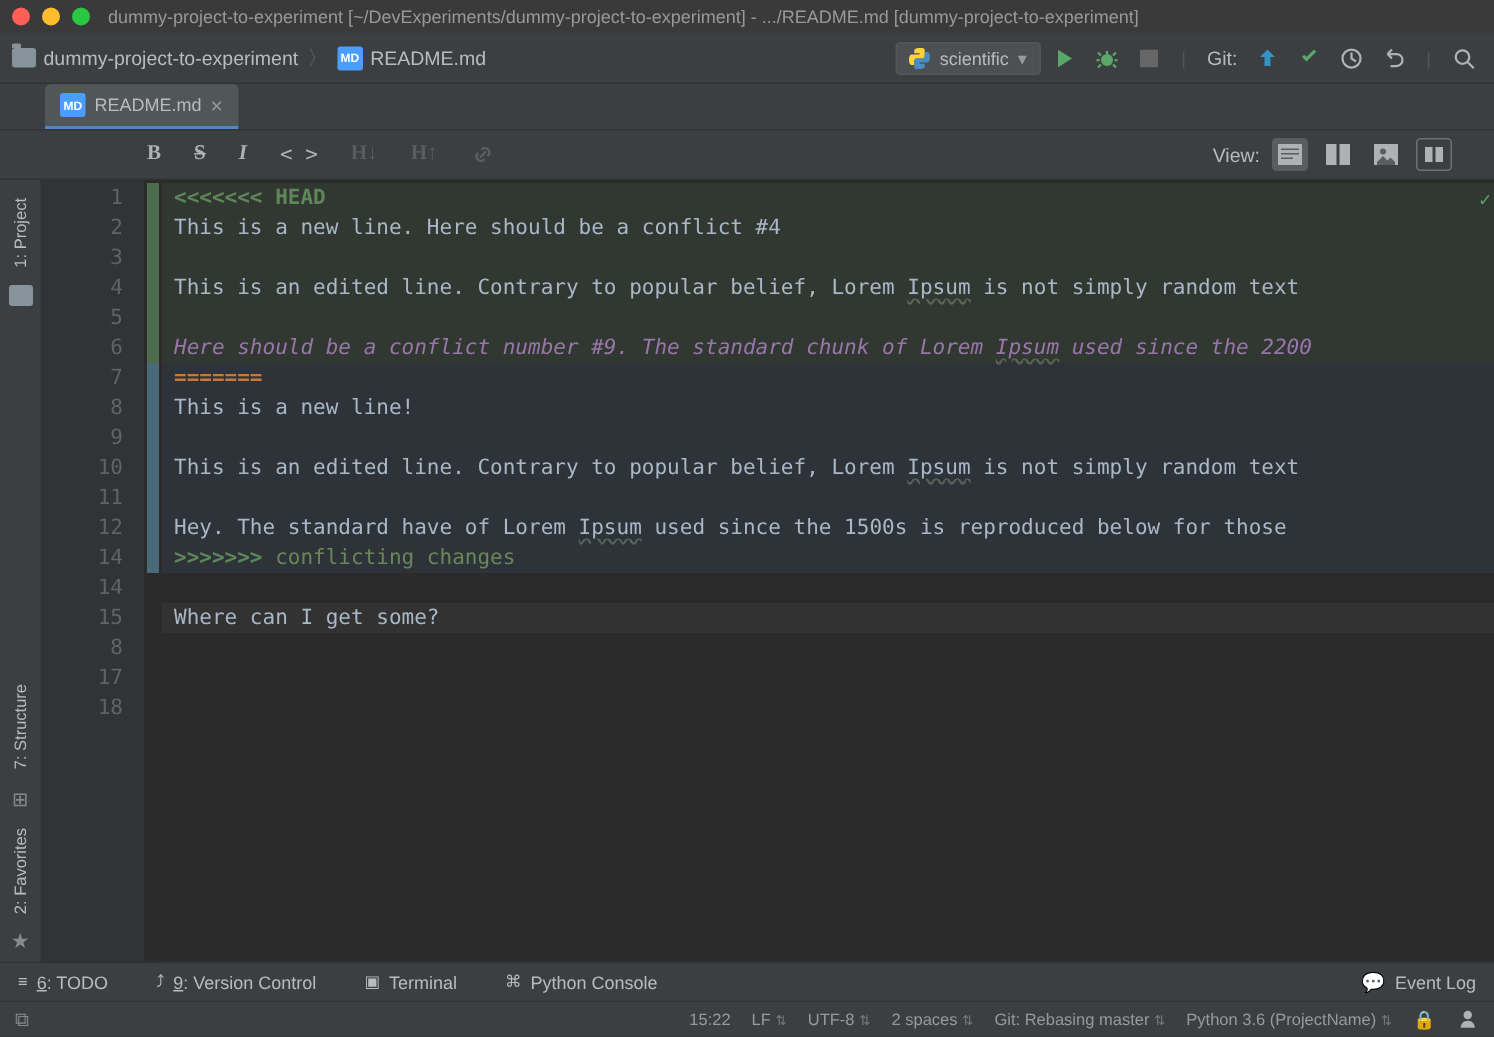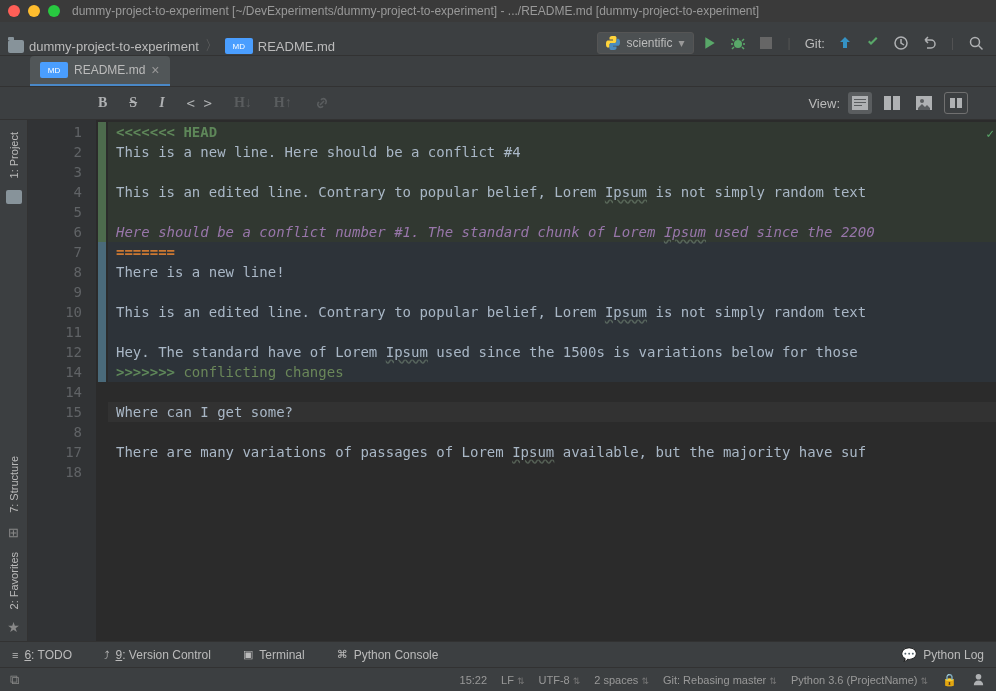--- a/index.html
+++ b/index.html
@@ -7,27 +7,27 @@
 
 
 .titlebar { height: 22px; background: #3a3a3a; display: flex; align-items: center; padding-left: 8px; font-size: 12px; color: #999; }
 .traffic { display: flex; gap: 8px; margin-right: 12px; }
 .traffic span { width: 12px; height: 12px; border-radius: 50%; }
 .tr-close { background: #ff5f57; }
 .tr-min { background: #ffbd2e; }
 .tr-max { background: #28c940; }
 
 
-.navbar { height: 34px; background: #3c3f41; border-bottom: 1px solid #323232; display: flex; align-items: flex-end; padding: 0 8px; gap: 44px; }
+.navbar { height: 34px; background: #3c3f41; border-bottom: 1px solid #323232; display: flex; align-items: center; padding: 0 8px; gap: 44px; }
 .breadcrumb { display: flex; align-items: center; gap: 6px; flex: 1; }
 .bc-item { display: flex; align-items: center; gap: 5px; color: #bbb; font-size: 13px; }
 .bc-sep { color: #666; font-size: 14px; }
 .folder-icon { width: 16px; height: 13px; background: #87939a; border-radius: 2px; position: relative; }
 .folder-icon::before { content: ""; position: absolute; top: -3px; left: 0; width: 6px; height: 3px; background: #87939a; border-radius: 1px 1px 0 0; }
-.md-icon { width: 28px; height: 16px; background: #4a9eff; border-radius: 2px; display: flex; align-items: center; justify-content: center; font-size: 8px; color: #fff; }
+.md-icon { width: 17px; height: 16px; background: #4a9eff; border-radius: 2px; display: flex; align-items: center; justify-content: center; font-size: 8px; color: #fff; font-weight: bold; }
 .nav-right { display: flex; align-items: center; gap: 4px; }
 .scientific-btn { display: flex; align-items: center; gap: 6px; background: #4c5052; border: 1px solid #555; border-radius: 3px; padding: 3px 8px; font-size: 12px; color: #bbb; }
 .py-icon { width: 14px; height: 14px; }
 .nav-icon { width: 24px; height: 24px; display: flex; align-items: center; justify-content: center; }
 .run-icon svg { fill: #59a869; }
 .debug-icon svg { fill: #59a869; }
 .stop-icon svg { fill: #666; }
 .git-label { color: #bbb; margin: 0 4px; font-size: 13px; }
 
 
@@ -259,32 +259,31 @@
     <div class="conflict-marker">
       <div class="cm-bar" style="height:120px"></div>
       <div class="cm-bar" style="height:140px;background:#4a6a7a"></div>
     </div>
     <div class="code" id="code">
         <div class="code-line bg-head"><span class="tok-marker">&lt;&lt;&lt;&lt;&lt;&lt;&lt; HEAD</span></div>
         <div class="code-line bg-head"><span>This is a new line. Here should be a conflict #4</span></div>
         <div class="code-line bg-head"><span></span></div>
         <div class="code-line bg-head"><span>This is an edited line. Contrary to popular belief, Lorem </span><span class="underlined">Ipsum</span><span> is not simply random text</span></div>
         <div class="code-line bg-head"><span></span></div>
-        <div class="code-line bg-head"><span class="tok-header">Here should be a conflict number #1. The standard chunk of Lorem </span><span class="tok-header underlined">Ipsum</span><span class="tok-header"> used since the 2200</span></div>
+        <div class="code-line bg-head"><span class="tok-header">Here should be a conflict number #9. The standard chunk of Lorem </span><span class="tok-header underlined">Ipsum</span><span class="tok-header"> used since the 2200</span></div>
         <div class="code-line bg-incoming"><span class="tok-sep">=======</span></div>
-        <div class="code-line bg-incoming"><span>There is a new line!</span></div>
+        <div class="code-line bg-incoming"><span>This is a new line!</span></div>
         <div class="code-line bg-incoming"><span></span></div>
         <div class="code-line bg-incoming"><span>This is an edited line. Contrary to popular belief, Lorem </span><span class="underlined">Ipsum</span><span> is not simply random text</span></div>
         <div class="code-line bg-incoming"><span></span></div>
-        <div class="code-line bg-incoming"><span>Hey. The standard have of Lorem </span><span class="underlined">Ipsum</span><span> used since the 1500s is variations below for those</span></div>
+        <div class="code-line bg-incoming"><span>Hey. The standard have of Lorem </span><span class="underlined">Ipsum</span><span> used since the 1500s is reproduced below for those</span></div>
         <div class="code-line bg-incoming"><span class="tok-marker">&gt;&gt;&gt;&gt;&gt;&gt;&gt; </span><span class="tok-incoming">conflicting changes</span></div>
         <div class="code-line "><span></span></div>
         <div class="code-line bg-caret"><span>Where can I get some?</span></div>
         <div class="code-line "><span></span></div>
-        <div class="code-line "><span>There are many variations of passages of Lorem </span><span class="underlined">Ipsum</span><span> available, but the majority have suf</span></div>
         <div class="code-line "><span></span></div>
       </div>
     <span class="check-icon">✓</span>
   </div>
 </div>
 
 <div class="toolbar-bottom">
   <div class="tool-item">
       <span style="font-size:11px">≡</span> 
       <span><span class="u">6</span>: TODO</span>
@@ -297,21 +296,21 @@
       <span style="font-size:11px">▣</span> 
       <span>Terminal</span>
     </div>
   <div class="tool-item">
       <span style="font-size:11px">⌘</span> 
       <span>Python Console</span>
     </div>
   <div class="tool-right">
     <div class="tool-item">
         <span style="font-size:13px">💬</span> 
-        <span>Python Log</span>
+        <span>Event Log</span>
       </div>
   </div>
 </div>
 
 <div class="statusbar">
   <div class="status-left">
     <span style="font-size:13px;color:#888">⧉</span>
   </div>
   <div class="status-right">
     <span>15:22</span>

